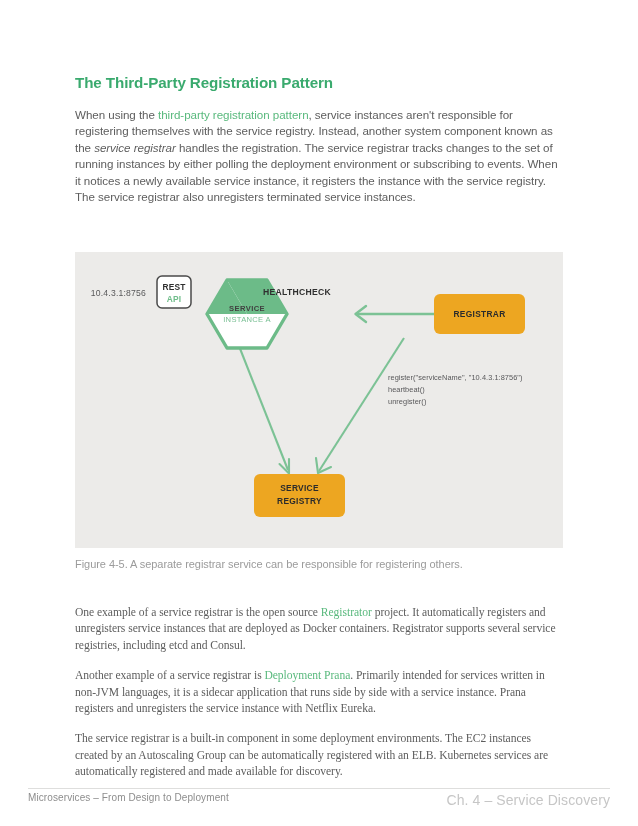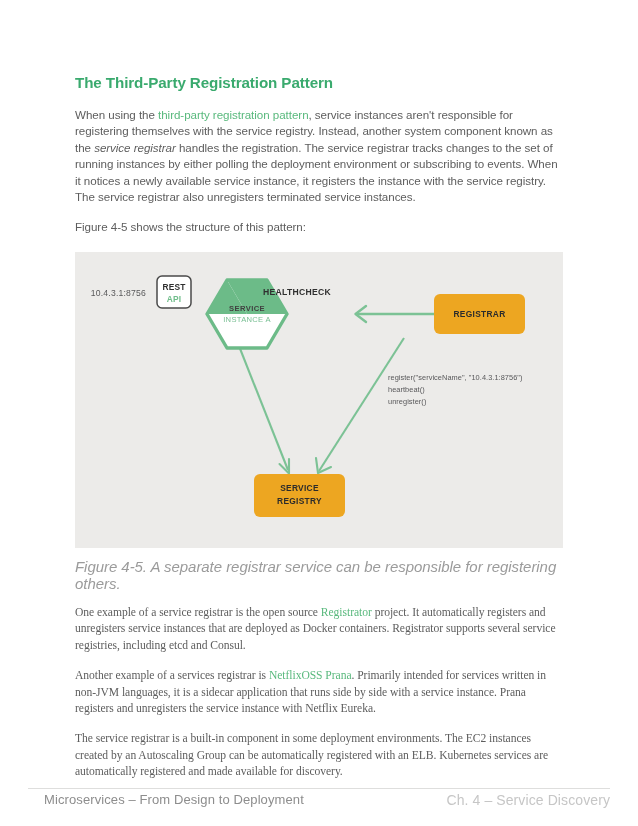--- a/index.html
+++ b/index.html
@@ -60,22 +60,21 @@
     position: absolute;
     inset: 0;
     background: #ecebe9;
     overflow: hidden;
   }
   .figure-caption {
     position: absolute;
     left: 75px;
     top: 558px;
     width: 500px;
-    font-size: 15px;
-    font-style: italic;
+    font-size: 11px;
     color: #9b9b9b;
     letter-spacing: -0.05px;
   }
 
   
   .diagram {
     position: absolute;
     left: 0; top: 0;
     width: 488px;
     height: 296px;
@@ -93,22 +92,22 @@
   }
   .footer {
     position: absolute;
     left: 28px;
     top: 792px;
     width: 582px;
     height: 16px;
   }
   .footer-left {
     position: absolute;
-    left: 16px; top: 0;
-    font-size: 13px;
+    left: 0; top: 0;
+    font-size: 10px;
     color: #8d8d8d;
     letter-spacing: 0.1px;
   }
   .footer-center {
     position: absolute;
     left: 0; top: -2px;
     width: 582px;
     text-align: center;
     font-size: 10.5px;
     color: #8d8d8d;
@@ -138,23 +137,20 @@
 <div class="page">
 
   <div class="content">
 
     <h1 class="section-title">The Third-Party Registration Pattern</h1>
 
     <p class="body-text">
       <span>When using the </span><span class="link">third-party registration pattern</span><span>, service instances aren't responsible for registering themselves with the service registry. Instead, another system component known as the </span><span class="em">service registrar</span><span> handles the registration. The service registrar tracks changes to the set of running instances by either polling the deployment environment or subscribing to events. When it notices a newly available service instance, it registers the instance with the service registry. The service registrar also unregisters terminated service instances.</span>
     </p>
 
-    <p class="body-text">
-      <span>Figure 4-5 shows the structure of this pattern:</span>
-    </p>
   </div>
 
   <div class="figure-wrap">
     <div class="figure-panel">
 
       <svg class="diagram" viewBox="0 0 488 296">
 
         <g>
           <line x1="281" y1="62" x2="359" y2="62" stroke="#7cc295" stroke-width="2.4"></line>
           <polyline points="291,54 280.5,62 291,70" fill="none" stroke="#7cc295" stroke-width="2.4" stroke-linecap="round" stroke-linejoin="round"></polyline>
@@ -213,21 +209,21 @@
 
   <div class="figure-caption">Figure 4-5. A separate registrar service can be responsible for registering others.</div>
 
   <div class="content" style="top:605px;font-family:Liberation Serif, serif;">
 
     <p class="body-text">
       <span>One example of a service registrar is the open source </span><span class="link">Registrator</span><span> project. It automatically registers and unregisters service instances that are deployed as Docker containers. Registrator supports several service registries, including etcd and Consul.</span>
     </p>
 
     <p class="body-text">
-      <span>Another example of a services registrar is </span><span class="link">NetflixOSS Prana</span><span>. Primarily intended for services written in non-JVM languages, it is a sidecar application that runs side by side with a service instance. Prana registers and unregisters the service instance with Netflix Eureka.</span>
+      <span>Another example of a service registrar is </span><span class="link">Deployment Prana</span><span>. Primarily intended for services written in non-JVM languages, it is a sidecar application that runs side by side with a service instance. Prana registers and unregisters the service instance with Netflix Eureka.</span>
     </p>
 
     <p class="body-text">
       <span>The service registrar is a built-in component in some deployment environments. The EC2 instances created by an Autoscaling Group can be automatically registered with an ELB. Kubernetes services are automatically registered and made available for discovery.</span>
     </p>
   </div>
 
   <div class="footer-rule"></div>
   <div class="footer">
     <span class="footer-left">Microservices – From Design to Deployment</span>

